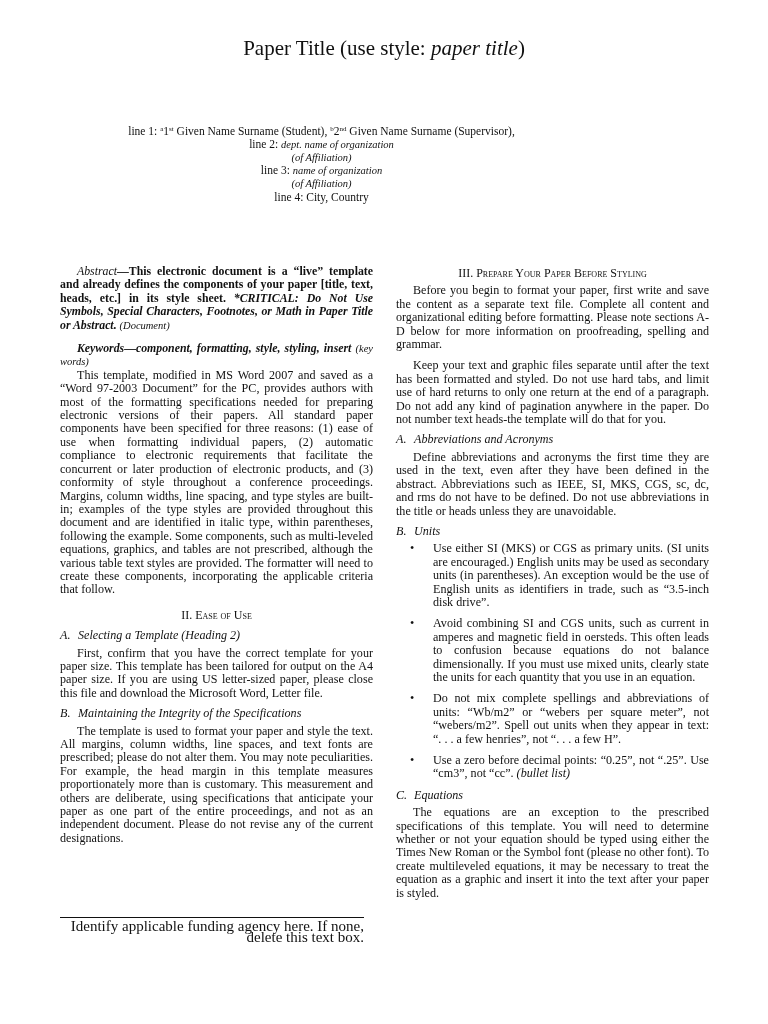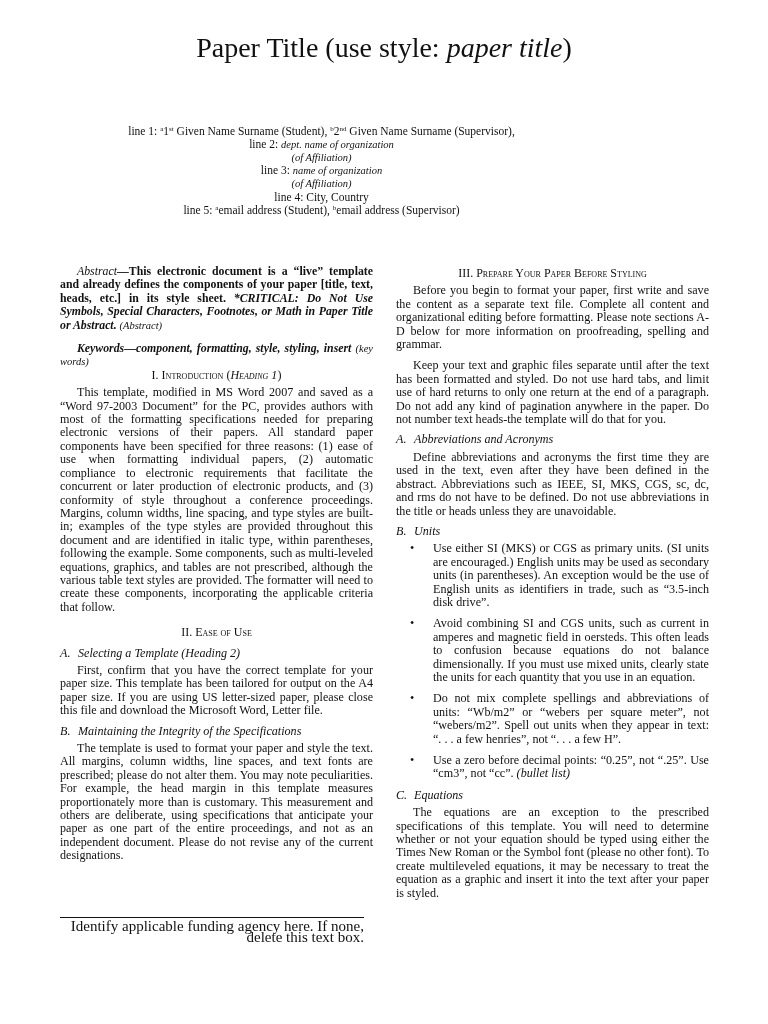--- a/index.html
+++ b/index.html
@@ -3,21 +3,21 @@
 <meta charset="utf-8">
 <style>
   html, body { margin: 0; padding: 0; background: #ffffff; }
   body {
     width: 768px; height: 1024px; position: relative; overflow: hidden;
     font-family: "Liberation Serif", "DejaVu Serif", serif;
     color: #111111;
   }
   .title {
     position: absolute; top: 28px; left: 0; width: 768px;
-    text-align: center; font-size: 28px; line-height: 40px; margin: 0; font-weight: normal;
+    text-align: center; font-size: 21px; line-height: 40px; margin: 0; font-weight: normal;
   }
   .title i { font-style: italic; }
   .authors {
     position: absolute; top: 125px; left: 0; width: 643px;
     text-align: center; font-size: 11.5px; line-height: 12.8px;
   }
   .authors .it { font-style: italic; font-size: 10.5px; }
   .authors sup { font-size: 7px; vertical-align: 4px; line-height: 0; }
   .col {
     position: absolute; top: 265px; font-size: 12.1px; line-height: 13.4px; text-align: justify;
@@ -53,29 +53,27 @@
 
 <h1 class="title"><span>Paper Title (use style: </span><i>paper title</i><span>)</span></h1>
 
 <div class="authors">
   <div><span>line 1: </span><sup>a</sup><span>1</span><sup>st</sup><span> Given Name Surname (Student), </span><sup>b</sup><span>2</span><sup>nd</sup><span>  Given Name Surname (Supervisor),</span></div>
   <div><span>line 2: </span><span class="it">dept. name of organization</span></div>
   <div class="it">(of Affiliation)</div>
   <div><span>line 3: </span><span class="it">name of organization</span></div>
   <div class="it">(of Affiliation)</div>
   <div>line 4: City, Country</div>
-  <div><span>line 5: </span><sup>a</sup><span>email address (Student), </span><sup>b</sup><span>email address (Supervisor)</span></div>
 </div>
 
 <div class="col left">
-  <p class="abstract indent"><span class="lead">Abstract</span><span>—</span><span>This electronic document is a “live” template and already defines the components of your paper [title, text, heads, etc.] in its style sheet. </span><span class="crit">*CRITICAL: Do Not Use Symbols, Special Characters, Footnotes, or Math in Paper Title or Abstract.</span> <span class="styletag">(Abstract)</span></p>
+  <p class="abstract indent"><span class="lead">Abstract</span><span>—</span><span>This electronic document is a “live” template and already defines the components of your paper [title, text, heads, etc.] in its style sheet. </span><span class="crit">*CRITICAL: Do Not Use Symbols, Special Characters, Footnotes, or Math in Paper Title or Abstract.</span> <span class="styletag">(Document)</span></p>
 
   <p class="kw indent"><span>Keywords—component, formatting, style, styling, insert </span><span class="styletag">(key words)</span></p>
 
-  <div class="h1"><span>I. Introduction (</span><span class="it">Heading 1</span><span>)</span></div>
   <p class="indent">This template, modified in MS Word 2007 and saved as a “Word 97-2003 Document” for the PC, provides authors with most of the formatting specifications needed for preparing electronic versions of their papers. All standard paper components have been specified for three reasons: (1) ease of use when formatting individual papers, (2) automatic compliance to electronic requirements that facilitate the concurrent or later production of electronic products, and (3) conformity of style throughout a conference proceedings. Margins, column widths, line spacing, and type styles are built-in; examples of the type styles are provided throughout this document and are identified in italic type, within parentheses, following the example. Some components, such as multi-leveled equations, graphics, and tables are not prescribed, although the various table text styles are provided. The formatter will need to create these components, incorporating the applicable criteria that follow.</p>
 
   <div class="h1" style="margin-top:12px">II. Ease of Use</div>
   <div class="h2"><span class="num">A.</span><span>Selecting a Template (Heading 2)</span></div>
   <p class="indent">First, confirm that you have the correct template for your paper size. This template has been tailored for output on the A4 paper size. If you are using US letter-sized paper, please close this file and download the Microsoft Word, Letter file.</p>
   <div class="h2"><span class="num">B.</span><span>Maintaining the Integrity of the Specifications</span></div>
   <p class="indent">The template is used to format your paper and style the text. All margins, column widths, line spaces, and text fonts are prescribed; please do not alter them. You may note peculiarities. For example, the head margin in this template measures proportionately more than is customary. This measurement and others are deliberate, using specifications that anticipate your paper as one part of the entire proceedings, and not as an independent document. Please do not revise any of the current designations.</p>
 </div>
 
 <div class="col right">

